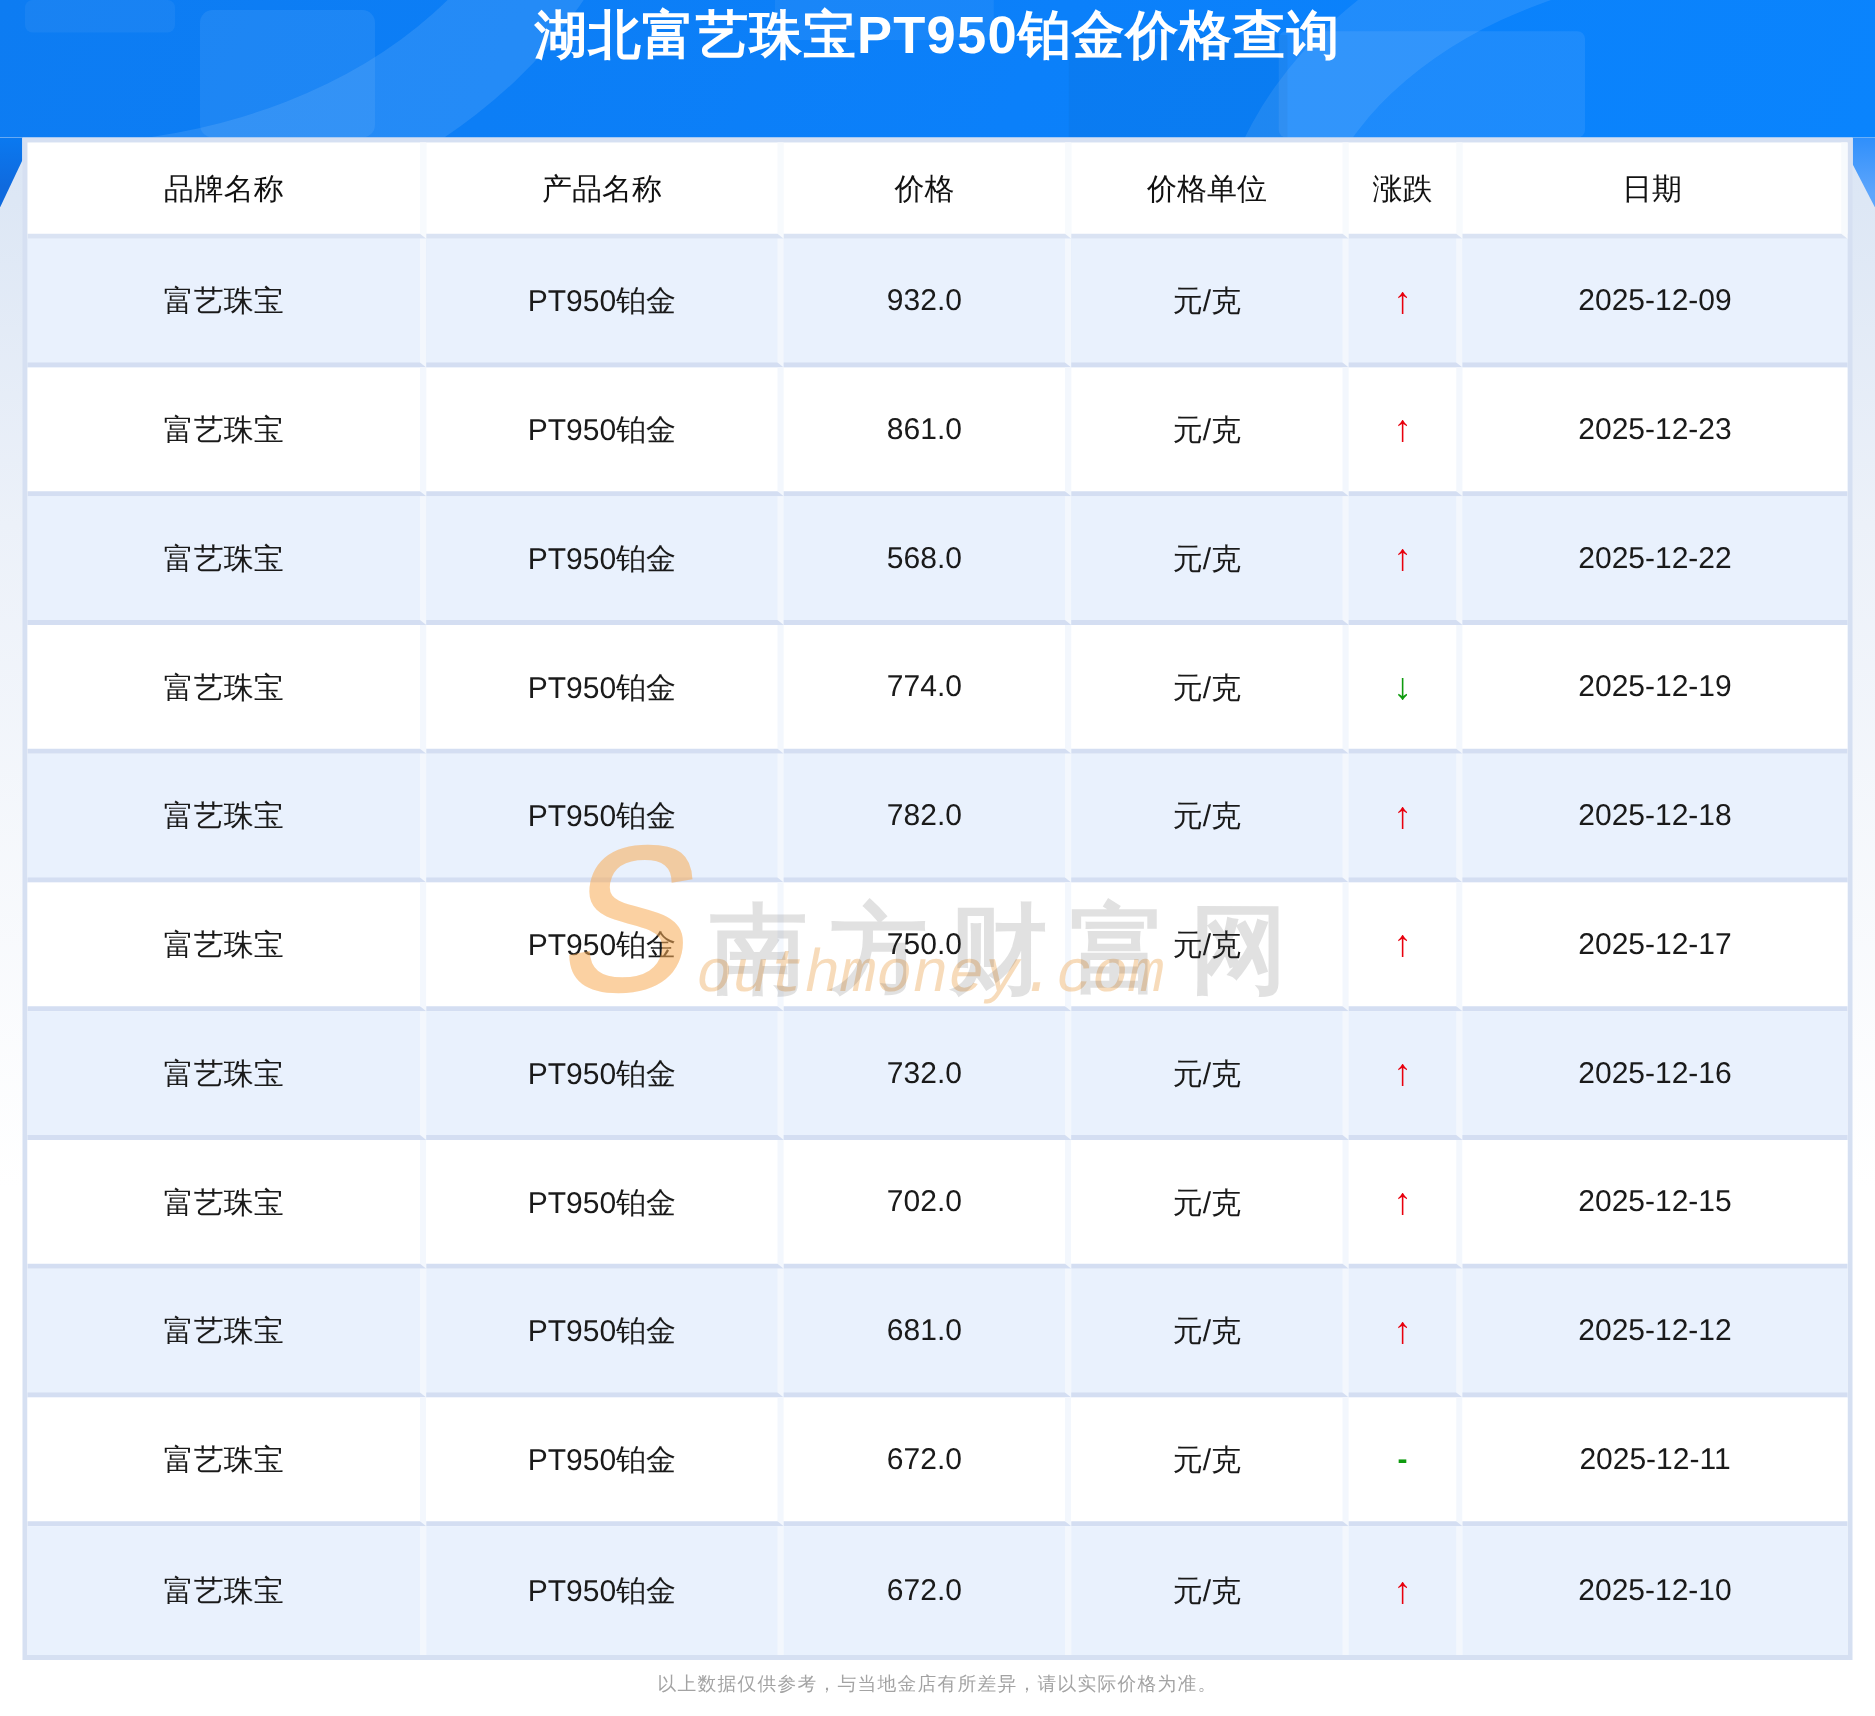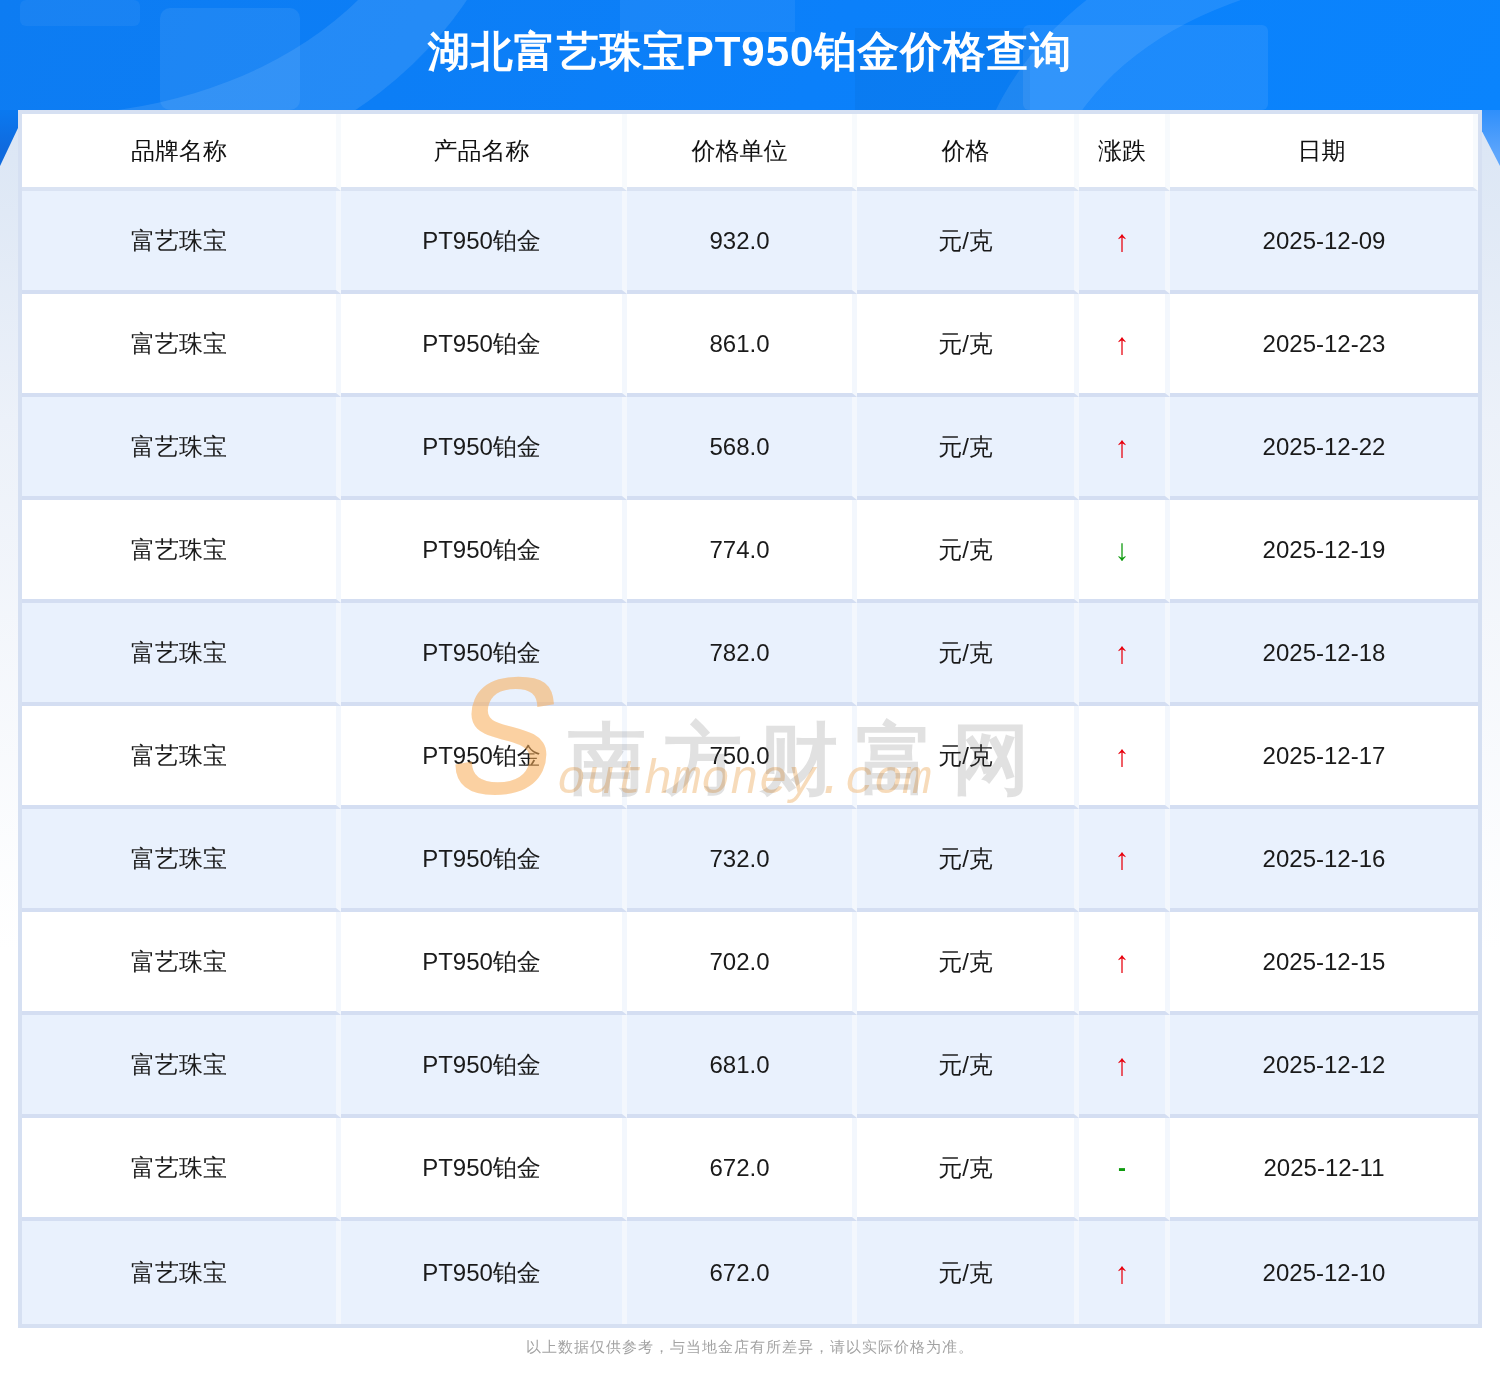--- a/index.html
+++ b/index.html
@@ -19,21 +19,21 @@
   .hero .d1 { position:absolute; left:160px; top:8px;  width:140px; height:102px; background:rgba(255,255,255,0.07); border-radius:10px; }
   .hero .d2 { position:absolute; left:1023px; top:25px; width:245px; height:85px; background:rgba(255,255,255,0.08); border-radius:6px; }
   .hero .d3 { position:absolute; left:620px; top:0;   width:175px; height:32px; background:rgba(255,255,255,0.06); }
   .hero .d4 { position:absolute; left:855px; top:28px; width:175px; height:82px; background:rgba(0,0,0,0.035); }
   .hero .d5 { position:absolute; left:20px;  top:0;   width:120px; height:26px; background:rgba(255,255,255,0.05); border-radius:6px; }
   .hero .curve1 { position:absolute; left:-430px; top:-540px; width:950px; height:740px; border-radius:50%;
                   border:85px solid rgba(255,255,255,0.10); }
   .hero .curve2 { position:absolute; right:-320px; bottom:-430px; width:850px; height:640px; border-radius:50%;
                   border:75px solid rgba(255,255,255,0.09); }
   .hero h1 {
-    position:relative; z-index:2; text-align:center; padding-top:24px;
+    position:relative; z-index:2; text-align:center; 
     font-size:42px; font-weight:bold; color:#ffffff; letter-spacing:1px;
   }
   .wedge { position:absolute; top:110px; width:18px; height:56px; }
   .wedge.left  { left:0;  background:linear-gradient(180deg,#0a79f0 0%,#0f6ade 70%); clip-path:polygon(0 0,100% 0,100% 32%,0 100%); }
   .wedge.right { right:0; background:linear-gradient(180deg,#2f8ffb 0%,#5ea6fc 80%); clip-path:polygon(0 0,100% 0,100% 100%,0 38%); }
 
   
   .table-wrap {
     position:absolute; left:18px; top:110px; width:1464px;
     border:4px solid #d6e0f2;
@@ -91,22 +91,22 @@
     <h1>湖北富艺珠宝PT950铂金价格查询</h1>
   </div>
   <div class="wedge left"></div>
   <div class="wedge right"></div>
 
   <div class="table-wrap">
 
     <div class="row head">
       <div class="cell">品牌名称</div>
       <div class="cell">产品名称</div>
+      <div class="cell">价格</div>
       <div class="cell">价格单位</div>
-      <div class="cell">价格</div>
       <div class="cell">涨跌</div>
       <div class="cell">日期</div>
     </div>
 
     <div class="row alt">
       <div class="cell">富艺珠宝</div>
       <div class="cell">PT950铂金</div>
       <div class="cell">932.0</div>
       <div class="cell">元/克</div>
       <div class="cell">

